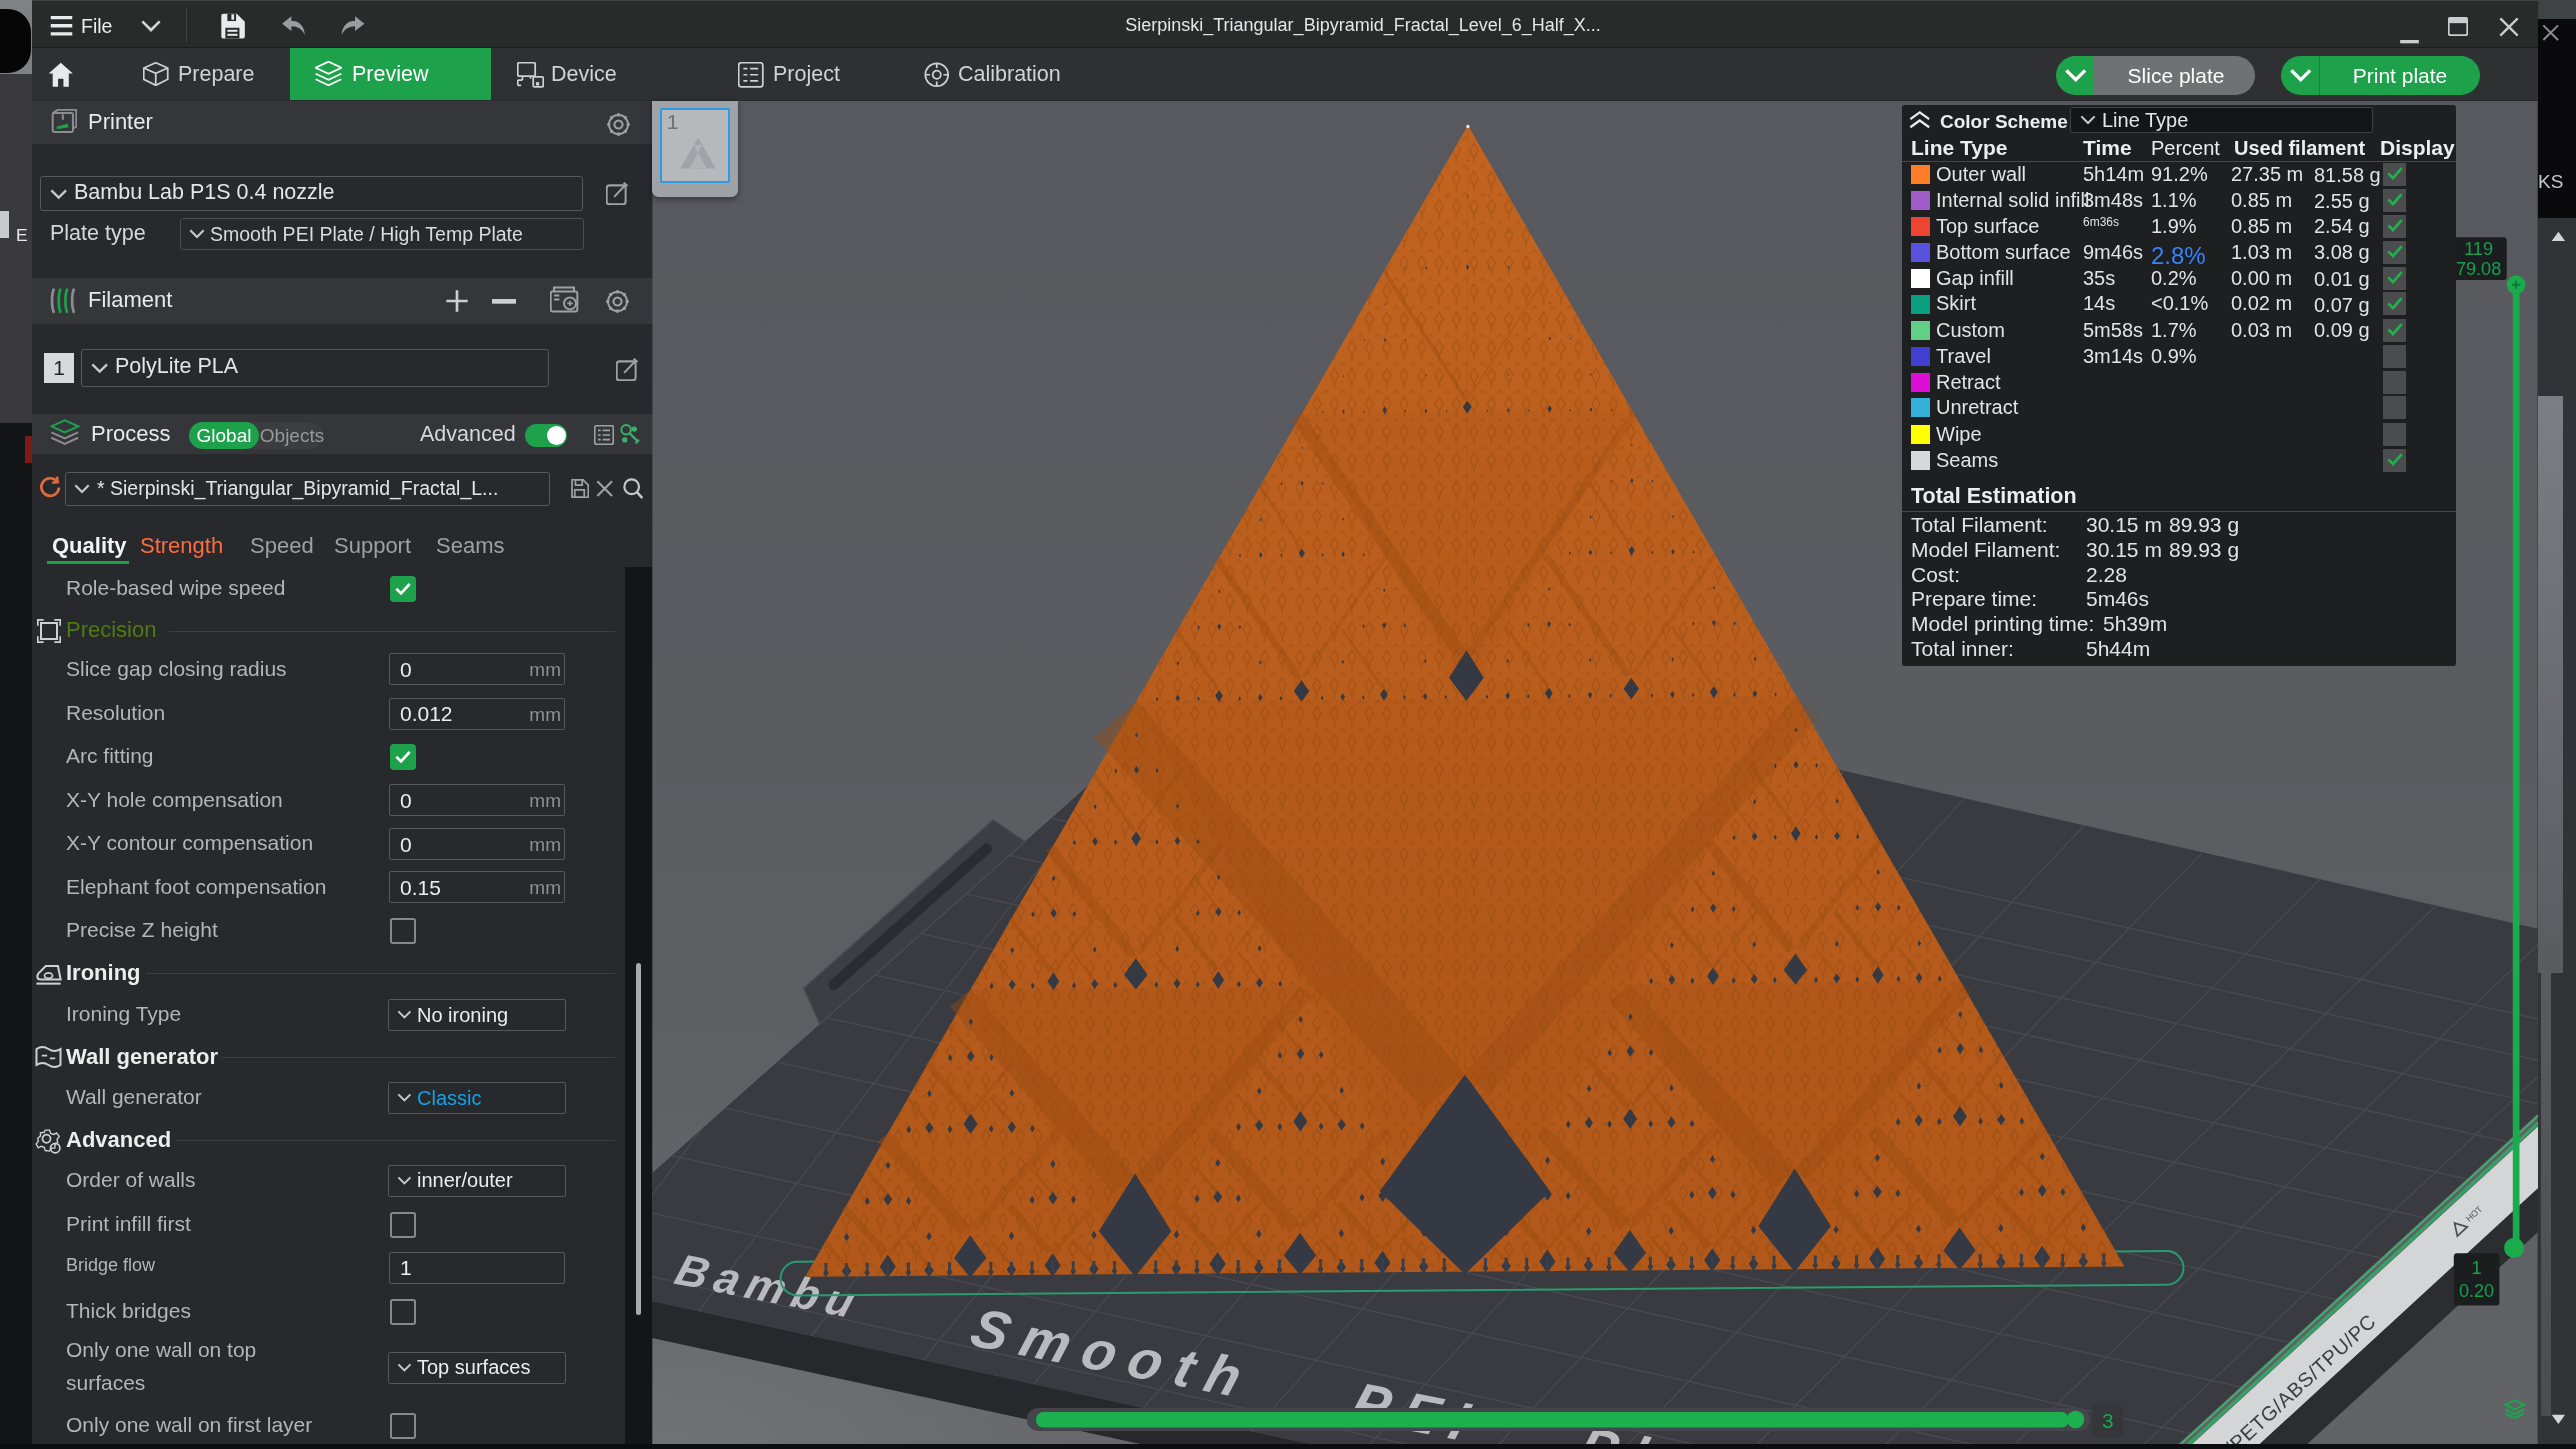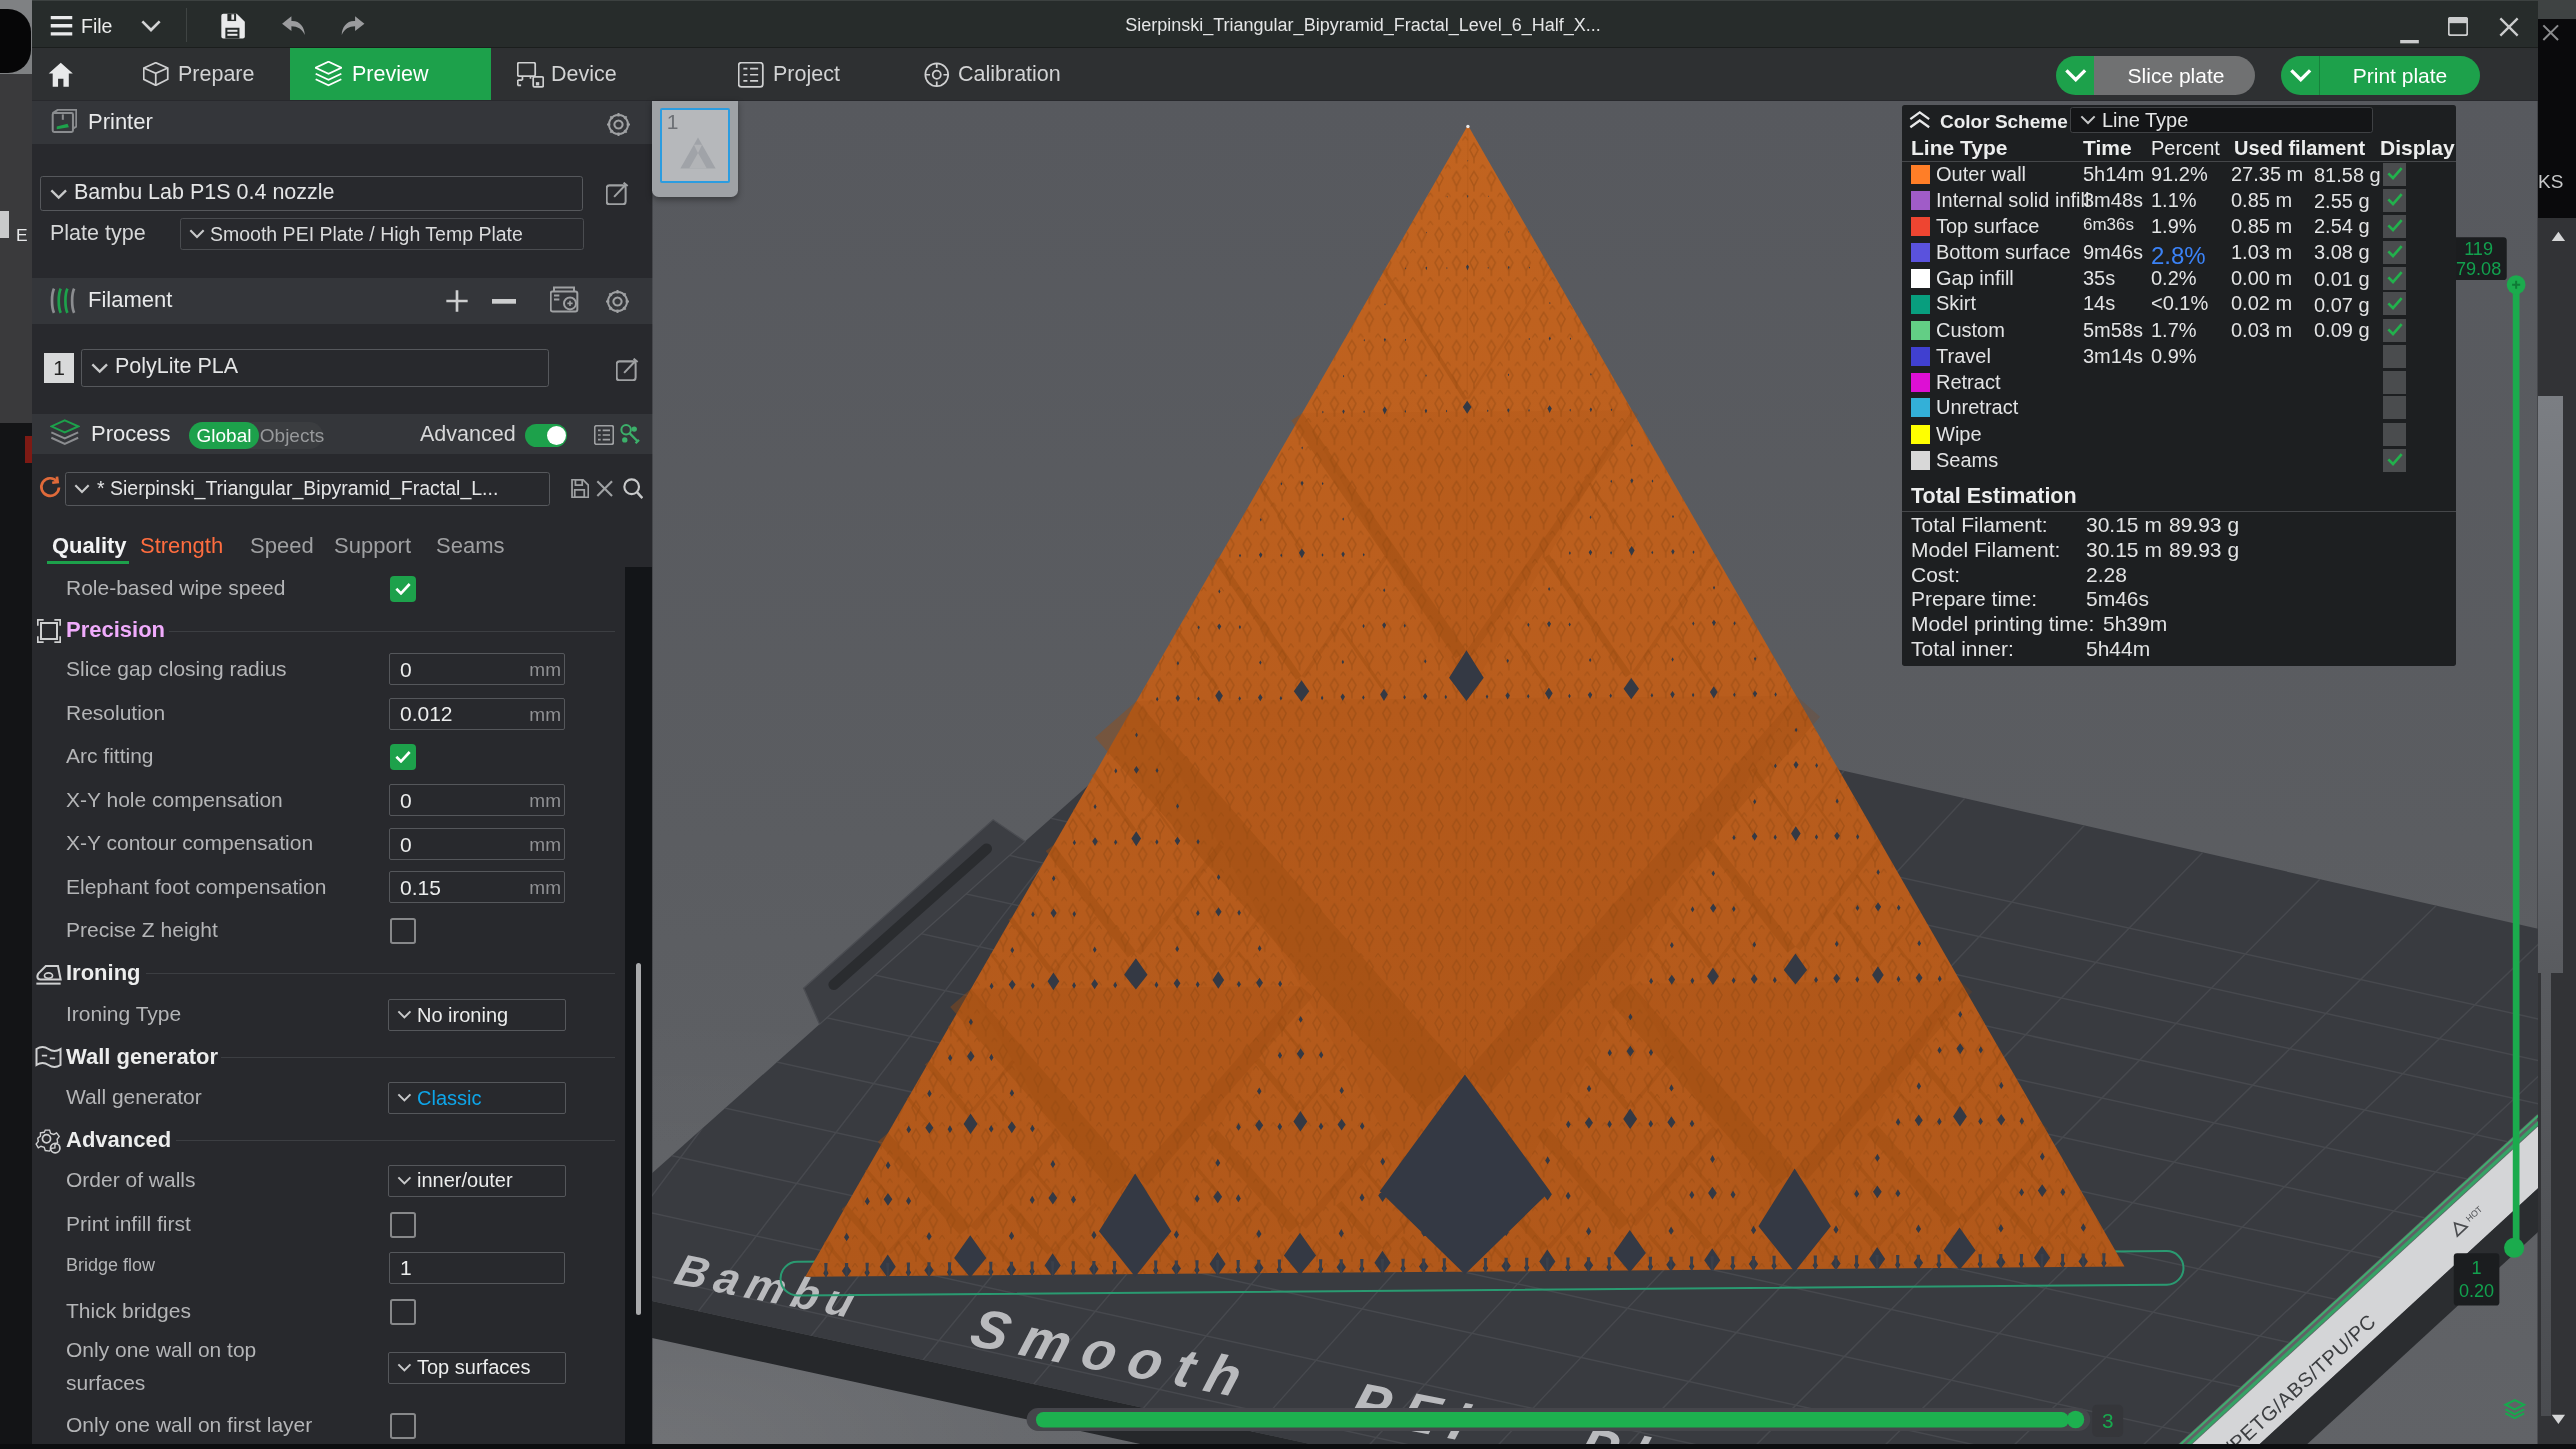--- a/index.html
+++ b/index.html
@@ -225,21 +225,21 @@
 <div class="txt" style="left:436px;top:533px;font-size:22px;color:#9fa0a2">Seams</div>
 <div class="txt" style="left:66px;top:576px;font-size:21px;color:#b4b5b7">Role-based wipe speed</div>
 <div class="abs" style="left:390px;top:576px;width:25.5px;height:25.5px;background:#1da14b;border-radius:4px"></div>
 <svg style="position:absolute;left:395px;top:582px" width="16" height="13.4" viewBox="0 0 24 20" xmlns="http://www.w3.org/2000/svg">
     <path d="M2,10 L9,17 L22,3" stroke="#fff" stroke-width="4" fill="none"></path>
   </svg>
 <svg style="position:absolute;left:37px;top:619px" width="24" height="24" viewBox="0 0 36 36" xmlns="http://www.w3.org/2000/svg">
     <rect x="6" y="6" width="24" height="24" fill="none" stroke="#cfd0d1" stroke-width="3"></rect>
     <path d="M1,10 v-9 h9 M26,1 h9 v9 M35,26 v9 h-9 M10,35 h-9 v-9" fill="none" stroke="#cfd0d1" stroke-width="3"></path>
   </svg>
-<div class="txt" style="left:66px;top:617px;font-size:22px;font-weight:bold;color:#f0abfc">Precision</div>
+<div class="txt" style="left:66px;top:617px;font-size:22px;font-weight:normal;color:#4d7c0f">Precision</div>
 <div class="abs" style="left:169px;top:631px;width:446px;height:1.3px;background:#3c3e42"></div>
 <div class="txt" style="left:66px;top:657px;font-size:21px;color:#b4b5b7">Slice gap closing radius</div>
 <div class="abs" style="left:389px;top:653px;width:176px;height:32px;border:1.3px solid #55575b;border-radius:2px"></div>
 <div class="txt" style="left:400px;top:658px;font-size:21px;color:#eceded">0</div>
 <div class="txt" style="left:561px;top:659px;transform:translateX(-100%);font-size:19px;color:#8f9093">mm</div>
 <div class="txt" style="left:66px;top:701px;font-size:21px;color:#b4b5b7">Resolution</div>
 <div class="abs" style="left:389px;top:698px;width:176px;height:32px;border:1.3px solid #55575b;border-radius:2px"></div>
 <div class="txt" style="left:400px;top:702px;font-size:21px;color:#eceded">0.012</div>
 <div class="txt" style="left:561px;top:704px;transform:translateX(-100%);font-size:19px;color:#8f9093">mm</div>
 <div class="txt" style="left:66px;top:744px;font-size:21px;color:#b4b5b7">Arc fitting</div>
@@ -486,21 +486,21 @@
 <div class="txt" style="left:2083px;top:189px;font-size:20px;color:#e2e3e4">3m48s</div>
 <div class="txt" style="left:2151px;top:189px;font-size:20px;color:#e2e3e4">1.1%</div>
 <div class="txt" style="left:2231px;top:189px;font-size:20px;color:#e2e3e4">0.85 m</div>
 <div class="txt" style="left:2314px;top:190px;font-size:20px;color:#e2e3e4">2.55 g</div>
 <div class="abs" style="left:2383px;top:189px;width:23px;height:23px;background:#4a4c4e"></div>
 <svg style="position:absolute;left:2387px;top:192px" width="16" height="14.8" viewBox="0 0 24 22" xmlns="http://www.w3.org/2000/svg">
     <path d="M2,11 L9,18 L22,3" stroke="#22b14c" stroke-width="4" fill="none"></path>
   </svg>
 <div class="abs" style="left:1911px;top:217px;width:19px;height:19px;background:#ee4531"></div>
 <div class="txt" style="left:1936px;top:215px;font-size:20px;color:#e2e3e4">Top surface</div>
-<div class="txt" style="left:2083px;top:215px;font-size:17px;color:#e2e3e4">6m36s</div>
+<div class="txt" style="left:2083px;top:215px;font-size:12px;color:#e2e3e4">6m36s</div>
 <div class="txt" style="left:2151px;top:215px;font-size:20px;color:#e2e3e4">1.9%</div>
 <div class="txt" style="left:2231px;top:215px;font-size:20px;color:#e2e3e4">0.85 m</div>
 <div class="txt" style="left:2314px;top:215px;font-size:20px;color:#e2e3e4">2.54 g</div>
 <div class="abs" style="left:2383px;top:215px;width:23px;height:23px;background:#4a4c4e"></div>
 <svg style="position:absolute;left:2387px;top:218px" width="16" height="14.8" viewBox="0 0 24 22" xmlns="http://www.w3.org/2000/svg">
     <path d="M2,11 L9,18 L22,3" stroke="#22b14c" stroke-width="4" fill="none"></path>
   </svg>
 <div class="abs" style="left:1911px;top:243px;width:19px;height:19px;background:#5a52dd"></div>
 <div class="txt" style="left:1936px;top:241px;font-size:20px;color:#e2e3e4">Bottom surface</div>
 <div class="txt" style="left:2083px;top:241px;font-size:20px;color:#e2e3e4">9m46s</div>

